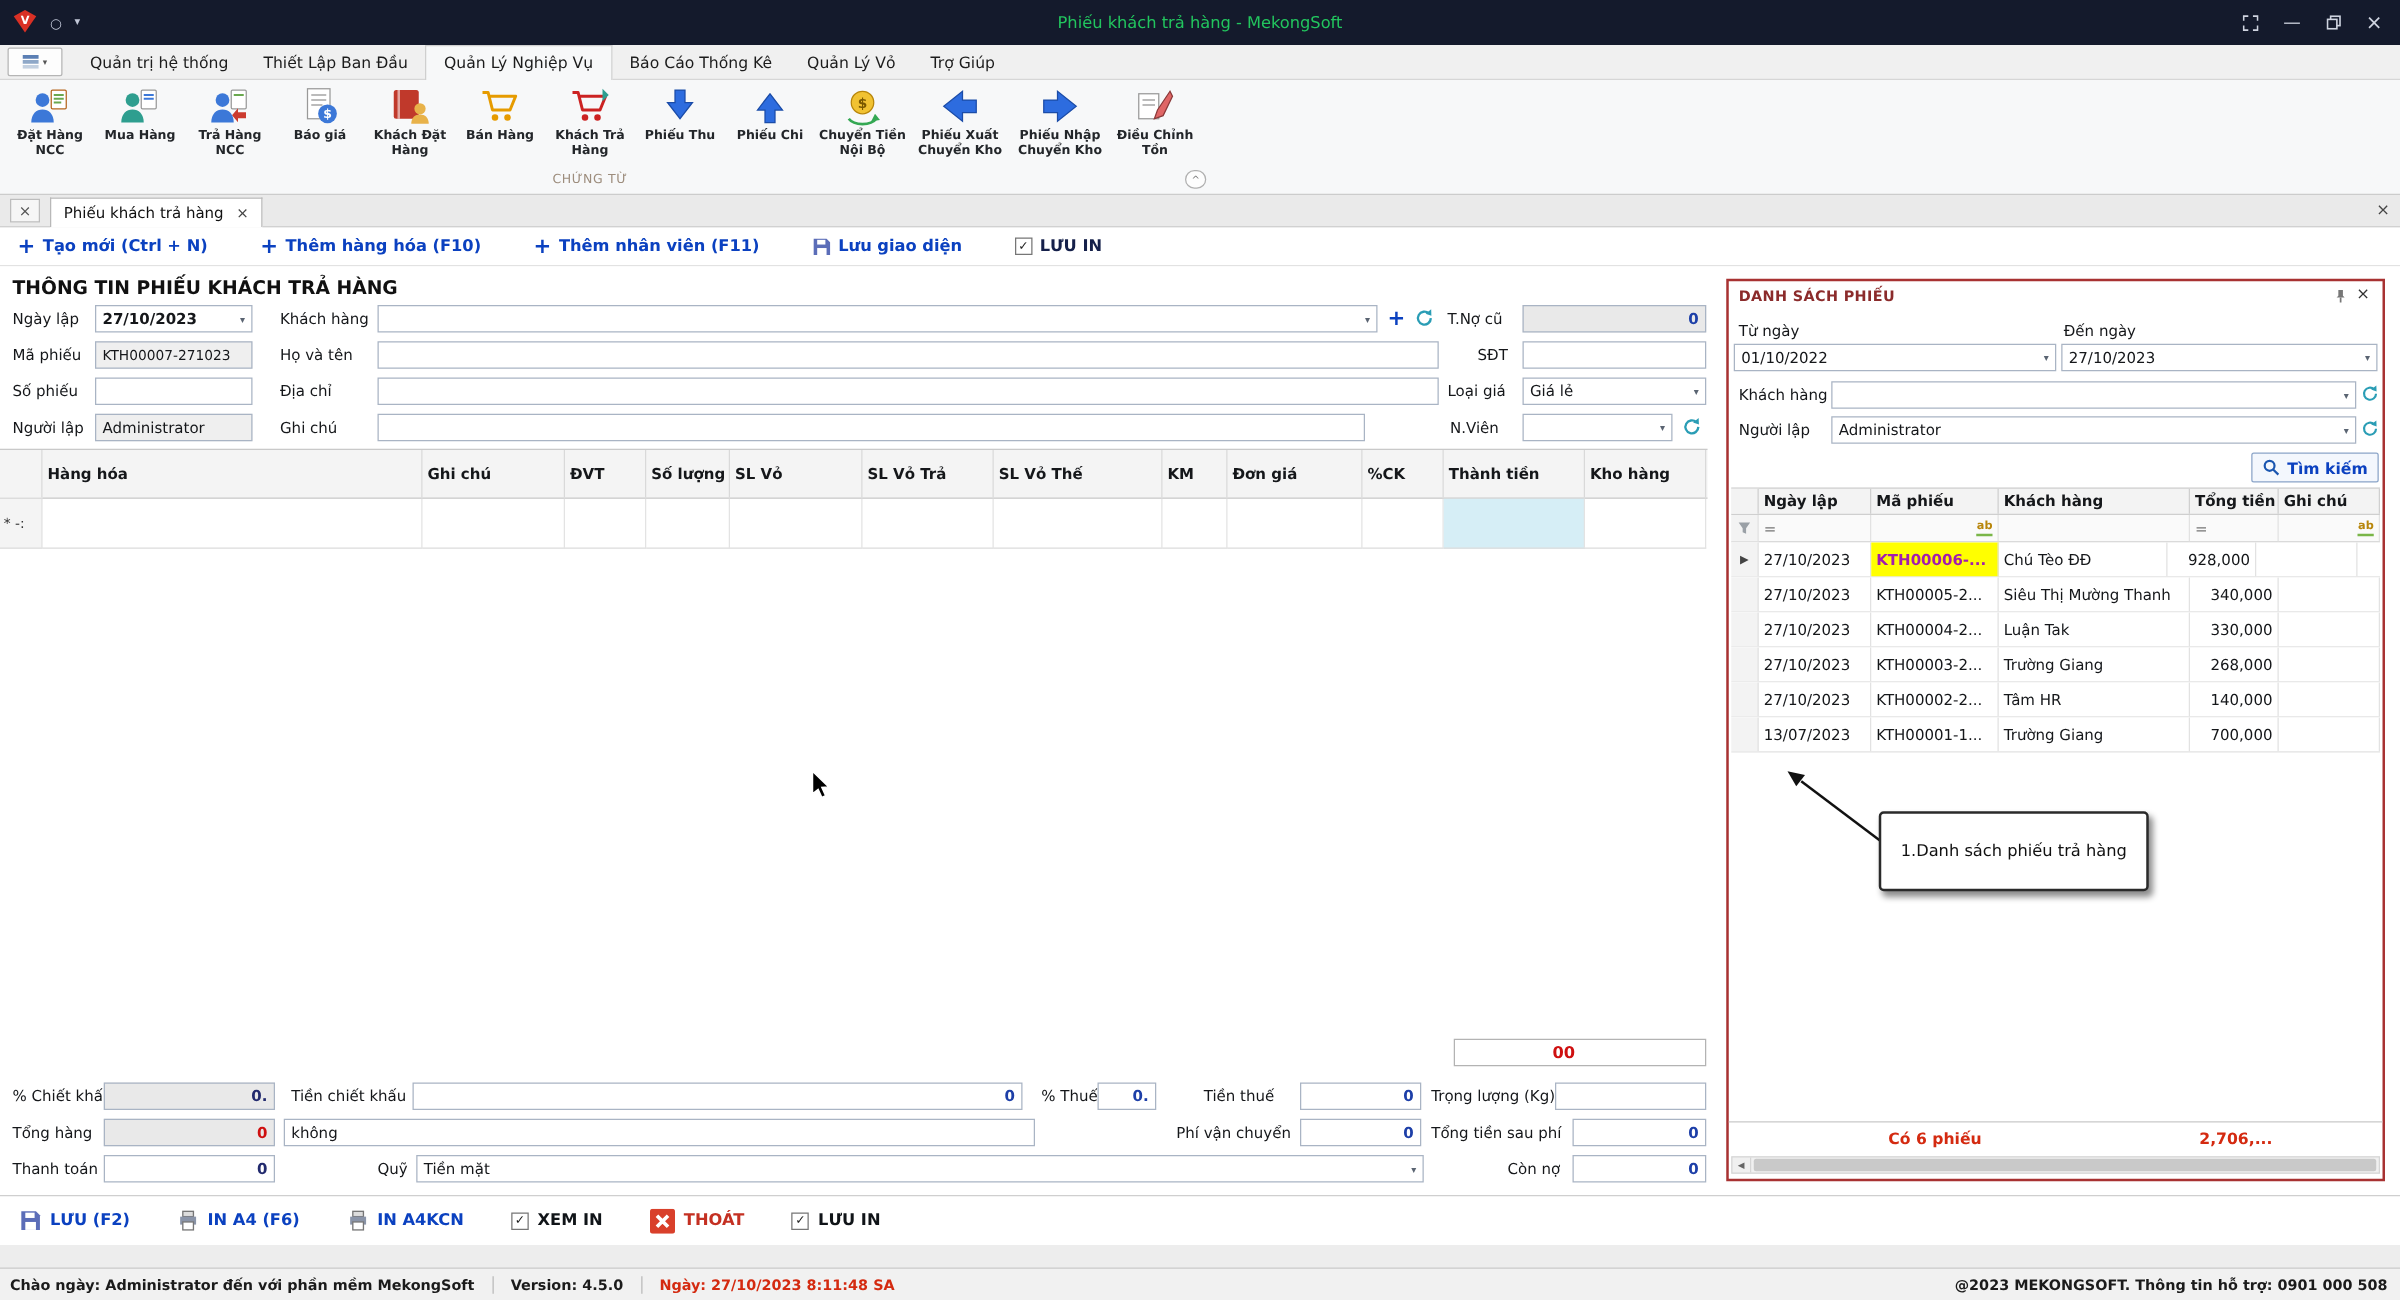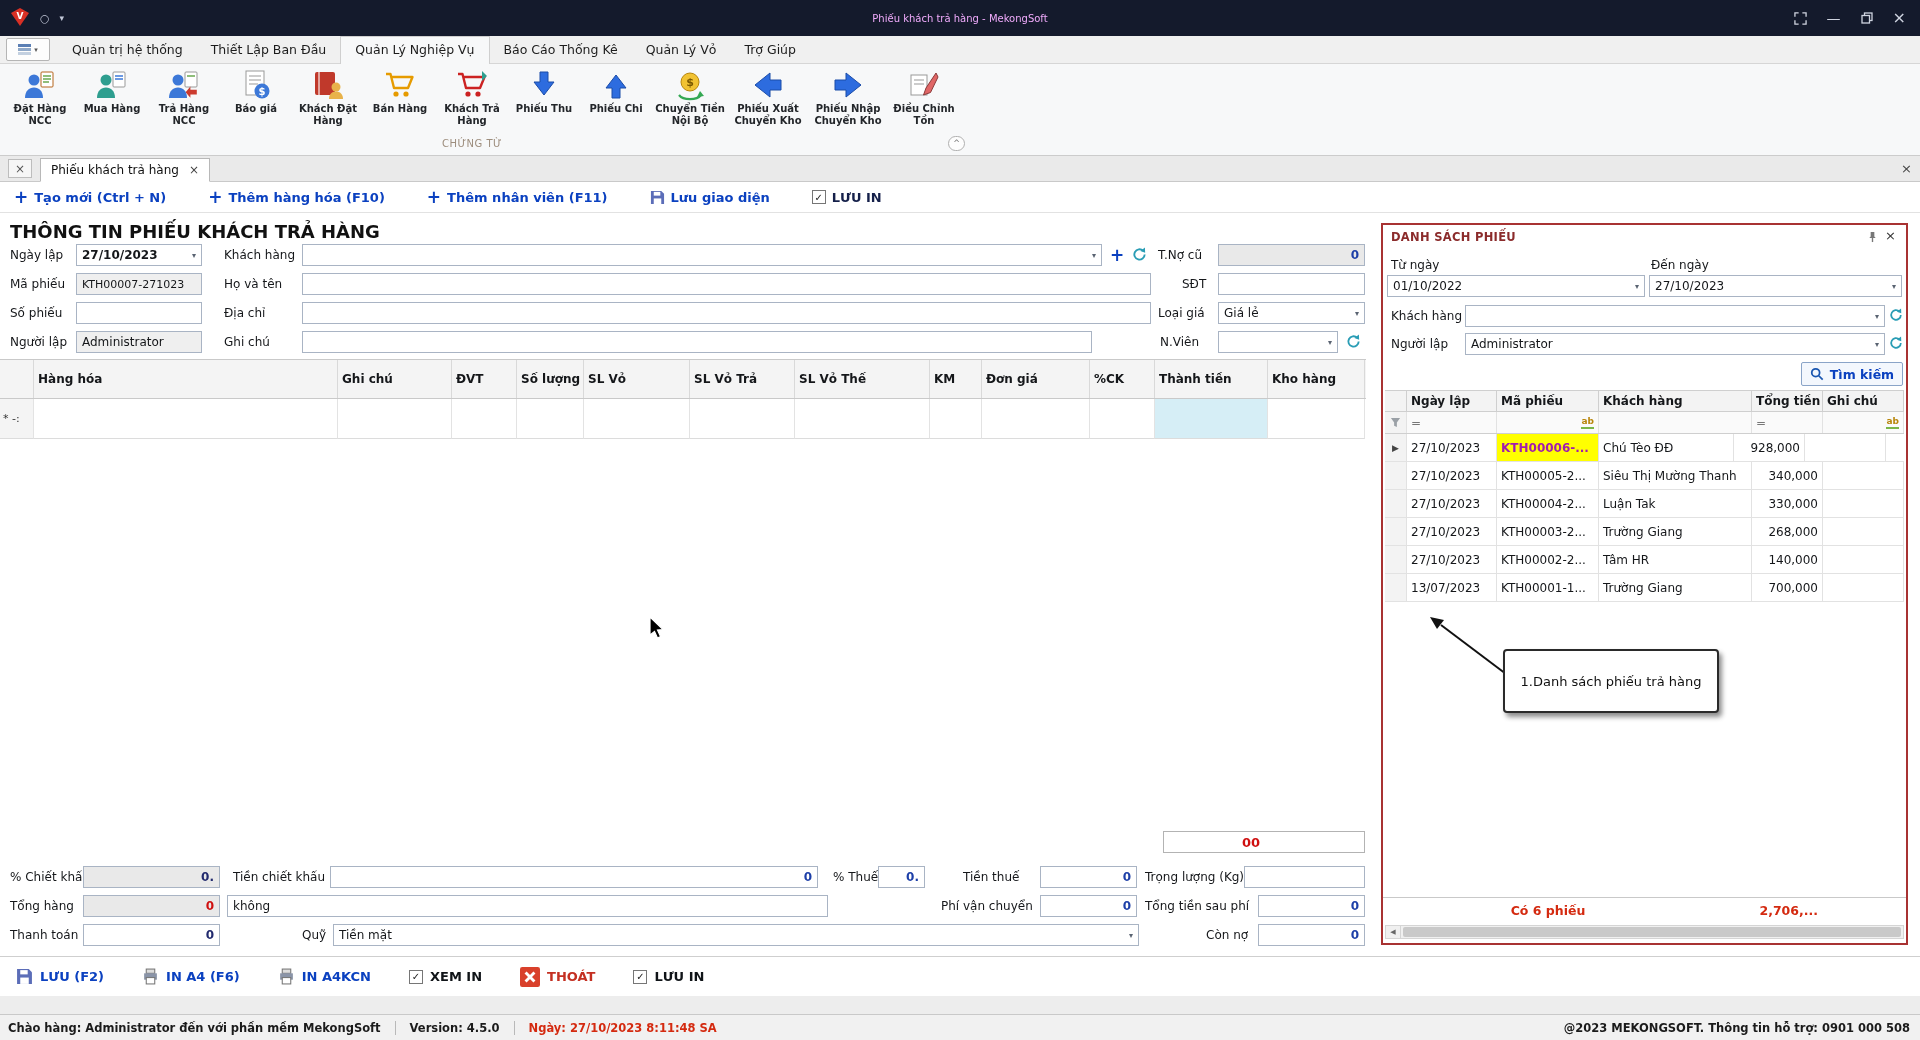--- a/index.html
+++ b/index.html
@@ -5,21 +5,21 @@
   *{margin:0;padding:0;box-sizing:border-box}
   html,body{width:1920px;height:1040px;overflow:hidden}
   body{font-family:"DejaVu Sans","Liberation Sans",sans-serif;font-size:12px;color:#15171a;background:#ededed}
   #app{position:relative;width:1920px;height:1040px;background:#ededed;overflow:hidden}
   .abs{position:absolute}
 
   
   .titlebar{position:absolute;top:0;left:0;width:1920px;height:36px;background:#141a2c;display:flex;align-items:center;color:#fff}
   .tb-left{display:flex;align-items:center;gap:10px;padding-left:10px}
   .tb-glyph{color:#c2c8d8;font-size:11px}
-  .tb-title{position:absolute;left:0;right:0;text-align:center;font-size:10px;color:#f0abfc;pointer-events:none}
+  .tb-title{position:absolute;left:0;right:0;text-align:center;font-size:13px;color:#22c55e;pointer-events:none}
   .tb-right{margin-left:auto;display:flex;align-items:center;gap:20px;padding-right:14px}
   .tb-ico{color:#cfd4e0;font-size:14px;line-height:1;display:flex;align-items:center}
 
   
   .ribbon-tabs{position:absolute;top:36px;left:0;width:1920px;height:28px;background:#f0f0f0;border-bottom:1px solid #d6d6d6;display:flex;align-items:flex-end}
   .app-menu-btn{width:44px;height:23px;border:1px solid #b5b5b5;background:#fdfdfd;border-radius:2px;margin:0 8px 2px 6px;display:flex;align-items:center;justify-content:center;gap:3px}
   .rtab{padding:5px 14px 6px;font-size:12.5px;color:#1c1c1c;white-space:nowrap}
   .rtab.active{background:#f7f8f9;border:1px solid #cfcfcf;border-bottom:none;margin-bottom:-1px;padding-bottom:7px}
 
   
@@ -39,21 +39,21 @@
   .dt-close-right{position:absolute;right:8px;top:5px;color:#444;font-size:13px}
 
   
   .action-bar{position:absolute;top:182px;left:0;width:1920px;height:31px;background:#fff;border-bottom:1px solid #e2e2e2;display:flex;align-items:center;gap:42px;padding-left:14px}
   .act{display:flex;align-items:center;gap:6px;font-size:13px;font-weight:bold;color:#0b41c0;white-space:nowrap}
   .act .plus{font-size:17px;font-weight:bold;color:#0b41c0;line-height:1}
   .act.dark{color:#15204a}
 
   
   .main-surface{position:absolute;top:213px;left:0;width:1920px;height:743px;background:#fff}
-  .section-title{position:absolute;left:10px;top:221px;font-size:18px;font-weight:bold;color:#111}
+  .section-title{position:absolute;left:10px;top:221px;font-size:15px;font-weight:bold;color:#111}
 
   
   .lb{position:absolute;font-size:12px;line-height:22px;color:#15171a;white-space:nowrap}
   .fd{position:absolute;height:22px;background:#fff;border:1px solid #a9b4c4;font-size:12px;display:flex;align-items:center;padding:0 5px;color:#15171a;overflow:hidden;white-space:nowrap}
   .fd .caret{margin-left:auto;color:#5a6472;font-size:8px;padding-left:4px;flex:none}
   .fd.ro{background:#efefef}
   .fd.grey{background:#e9e9e9}
   .fd.num{justify-content:flex-end;font-weight:bold;color:#1d3fa8}
   .fd.numdark{justify-content:flex-end;font-weight:bold;color:#222a6e}
   .fd.red{justify-content:flex-end;font-weight:bold;color:#cf1010}
@@ -514,21 +514,21 @@
         </svg>
       <span>THOÁT</span>
     </div>
     <div class="bbt dark">
       <span class="cb">✓</span>
       <span>LƯU IN</span>
     </div>
   </div>
 
   <div class="statusbar">
-    <span>Chào hàng: Administrator đến với phần mềm MekongSoft</span>
+    <span>Chào ngày: Administrator đến với phần mềm MekongSoft</span>
     <span class="sep"></span>
     <span>Version: 4.5.0</span>
     <span class="sep"></span>
     <span class="date">Ngày: 27/10/2023 8:11:48 SA</span>
     <span class="right">@2023 MEKONGSOFT. Thông tin hỗ trợ: 0901 000 508</span>
   </div>
 
   <div class="panel">
     <div class="p-title">DANH SÁCH PHIẾU</div>
     <span class="p-pin">

